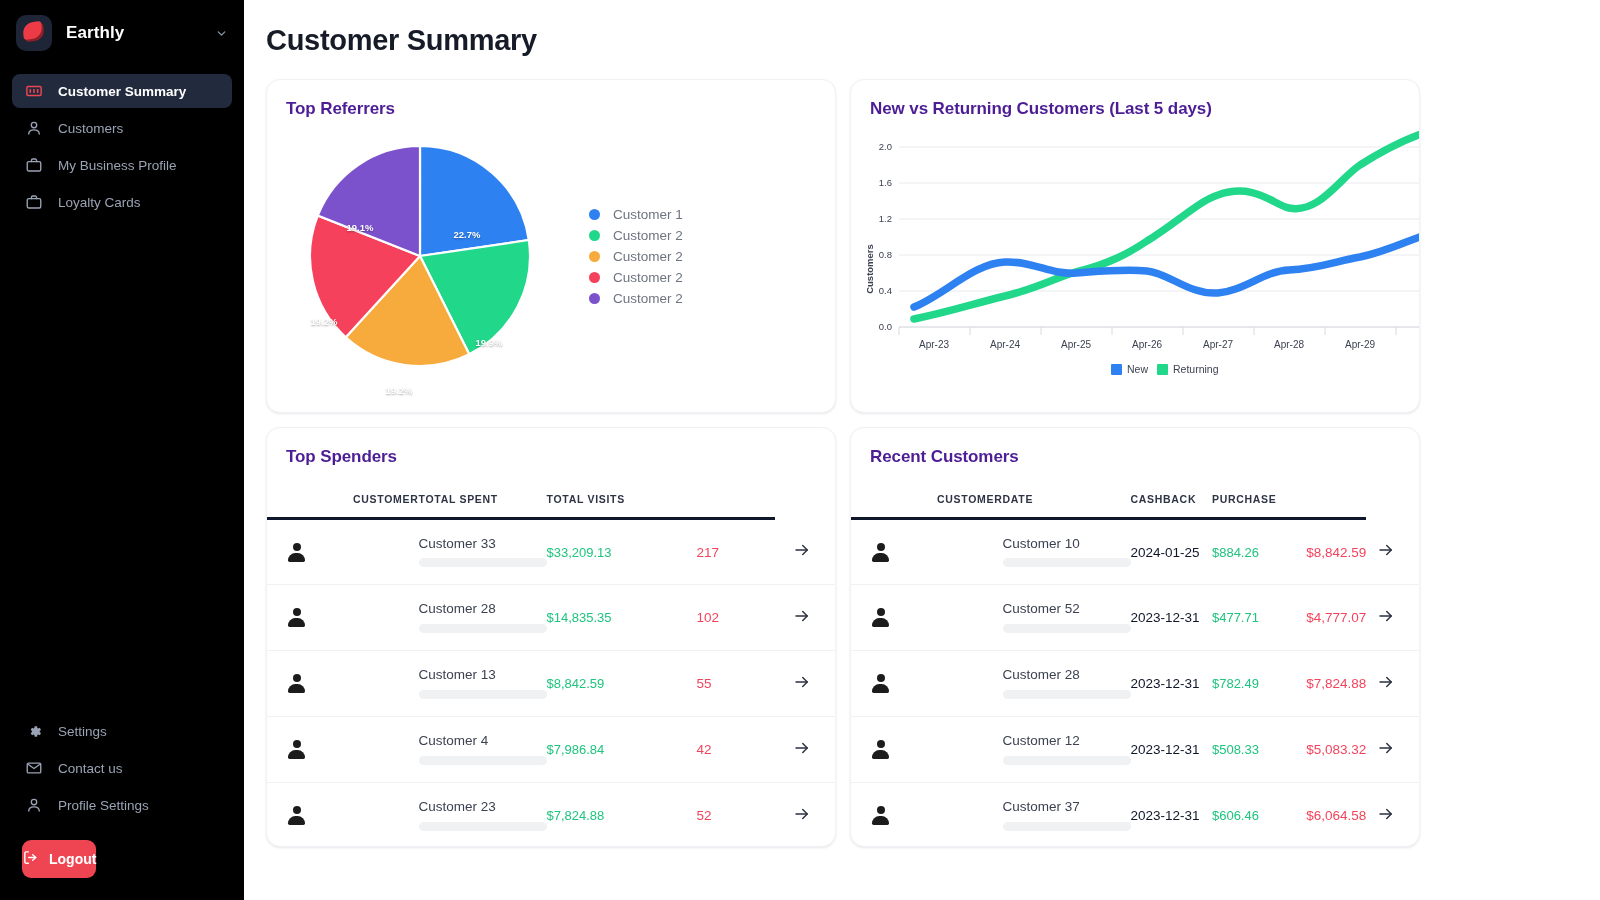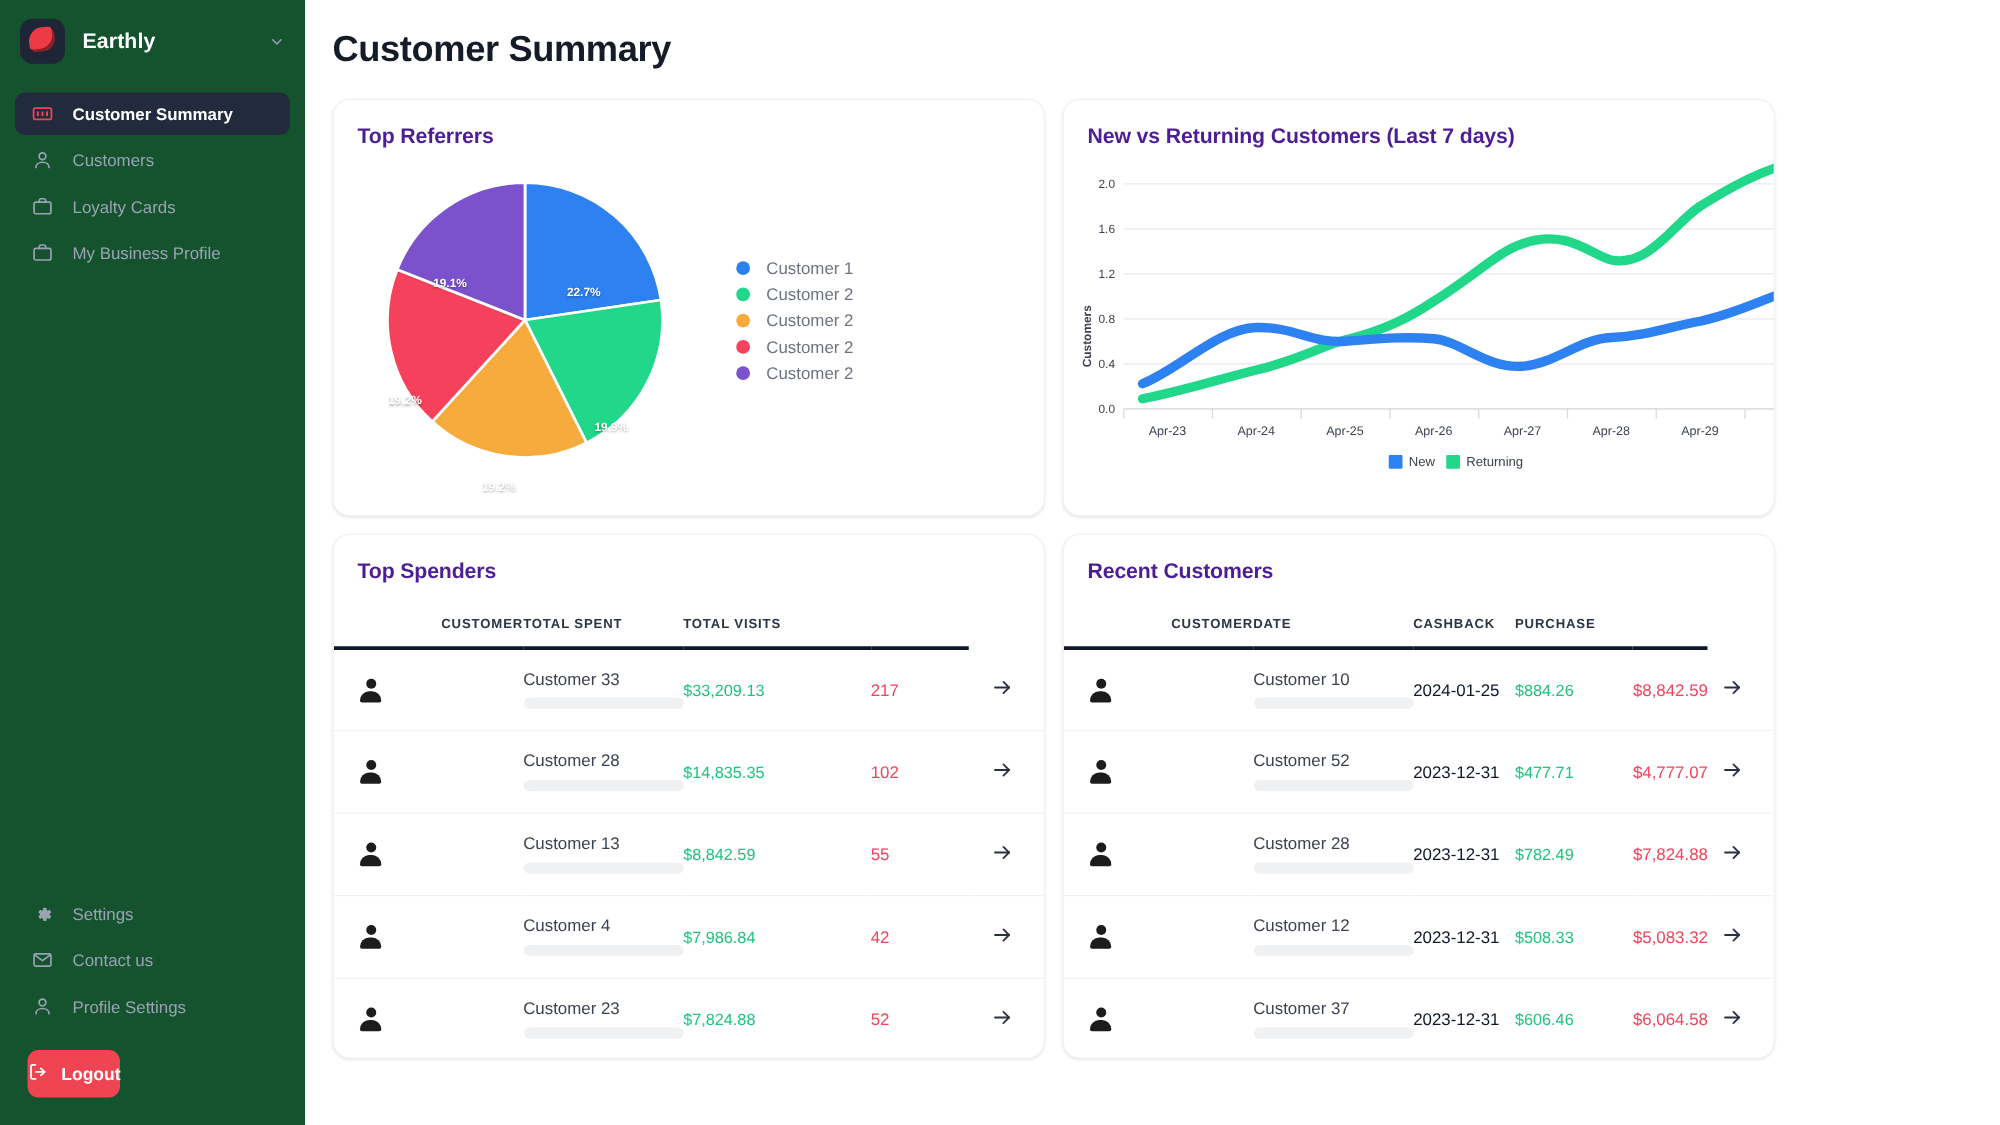--- a/index.html
+++ b/index.html
@@ -8,21 +8,21 @@
     overflow: hidden;
     background: #ffffff;
     font-family: "Liberation Sans", sans-serif;
     -webkit-font-smoothing: antialiased;
   }
   .app { display: flex; width: 1600px; height: 900px; }
 
   
   .sidebar {
     width: 244px; flex: 0 0 244px; height: 900px;
-    background: #14532d;
+    background: #000000;
     display: flex; flex-direction: column;
     position: relative;
   }
   .brand {
     display: flex; align-items: center;
     padding: 14px 16px 10px 16px;
     height: 62px;
   }
   .brand-logo {
     width: 36px; height: 36px; border-radius: 10px;
@@ -238,31 +238,31 @@
         <span>Customers</span>
       </div>
 
       <div class="nav-item">
         <span class="nav-ico">
           <svg width="18" height="18" viewBox="0 0 24 24" fill="none" stroke="#9aa3b4" stroke-width="1.8" stroke-linecap="round" stroke-linejoin="round">
             <rect x="3" y="7.5" width="18" height="12.5" rx="2"></rect>
             <path d="M8.6 7.5V5.8a1.8 1.8 0 0 1 1.8-1.8h3.2a1.8 1.8 0 0 1 1.8 1.8v1.7"></path>
           </svg>
         </span>
-        <span>Loyalty Cards</span>
+        <span>My Business Profile</span>
       </div>
 
       <div class="nav-item">
         <span class="nav-ico">
           <svg width="18" height="18" viewBox="0 0 24 24" fill="none" stroke="#9aa3b4" stroke-width="1.8" stroke-linecap="round" stroke-linejoin="round">
             <rect x="3" y="7.5" width="18" height="12.5" rx="2"></rect>
             <path d="M8.6 7.5V5.8a1.8 1.8 0 0 1 1.8-1.8h3.2a1.8 1.8 0 0 1 1.8 1.8v1.7"></path>
           </svg>
         </span>
-        <span>My Business Profile</span>
+        <span>Loyalty Cards</span>
       </div>
 
     </nav>
 
     <div class="sidebar-bottom">
 
       <div class="nav-item">
         <span class="nav-ico">
           <svg width="17" height="17" viewBox="0 0 24 24" fill="#9aa3b4">
             <path d="M12 8.3a3.7 3.7 0 1 0 0 7.4 3.7 3.7 0 0 0 0-7.4zm0 5.6a1.9 1.9 0 1 1 0-3.8 1.9 1.9 0 0 1 0 3.8z"></path>
@@ -356,21 +356,21 @@
             </div>
             <div class="legend-row">
               <span class="legend-dot" style="background:#7b52cc"></span>
               <span>Customer 2</span>
             </div>
           </div>
         </div>
       </section>
 
       <section class="card line-card">
-        <div class="card-title">New vs Returning Customers (Last 7 days)</div>
+        <div class="card-title">New vs Returning Customers (Last 5 days)</div>
 
         <div class="line-wrap">
           <svg class="line-svg" width="600" height="260" viewBox="0 0 600 260">
 
             <text x="14" y="140" transform="rotate(-90 14 140)" text-anchor="middle" font-family="Liberation Sans, sans-serif" font-size="9.5" font-weight="bold" fill="#3c4251">Customers</text>
 
             <g stroke="#e9eaee" stroke-width="1">
               <line x1="40" y1="18" x2="586" y2="18"></line>
               <line x1="40" y1="54" x2="586" y2="54"></line>
               <line x1="40" y1="90" x2="586" y2="90"></line>

